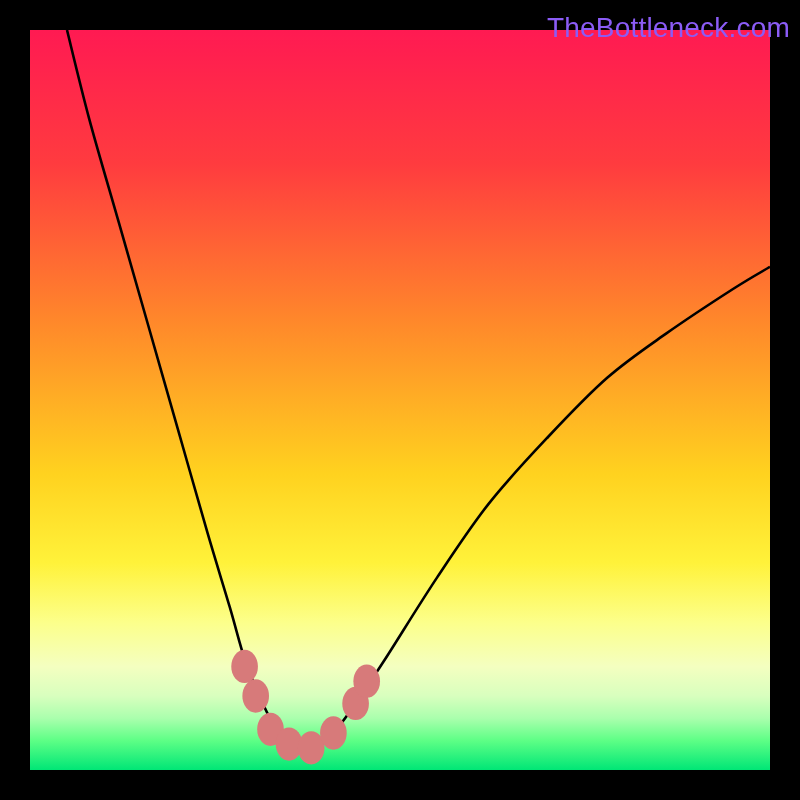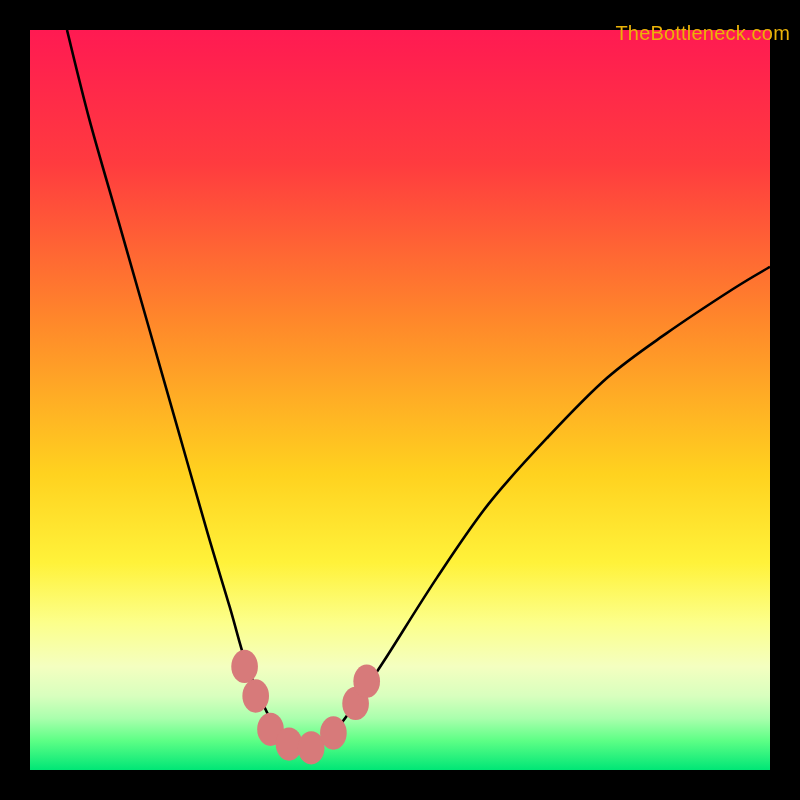--- a/index.html
+++ b/index.html
@@ -14,24 +14,24 @@
   .frame {
     position: absolute;
     top: 0;
     left: 0;
     width: 800px;
     height: 800px;
     background: #000;
   }
   .watermark {
     position: absolute;
-    top: 22px;
+    top: 12px;
     right: 10px;
-    color: #eab308;
-    font-size: 20px;
+    color: #8b5cf6;
+    font-size: 28px;
     font-weight: 500;
     letter-spacing: 0.2px;
     z-index: 10;
   }
   svg {
     position: absolute;
     top: 30px;
     left: 30px;
     width: 740px;
     height: 740px;

